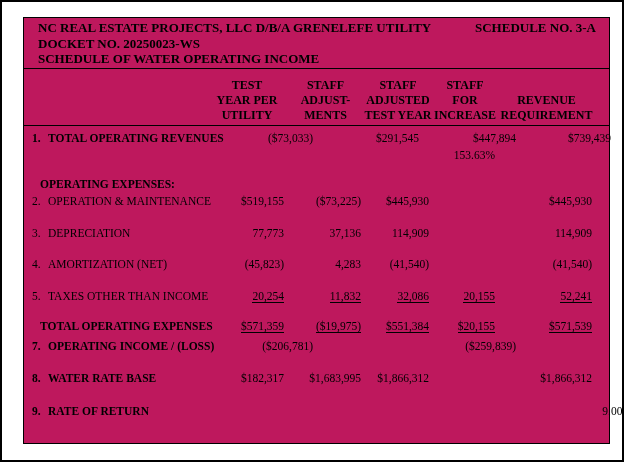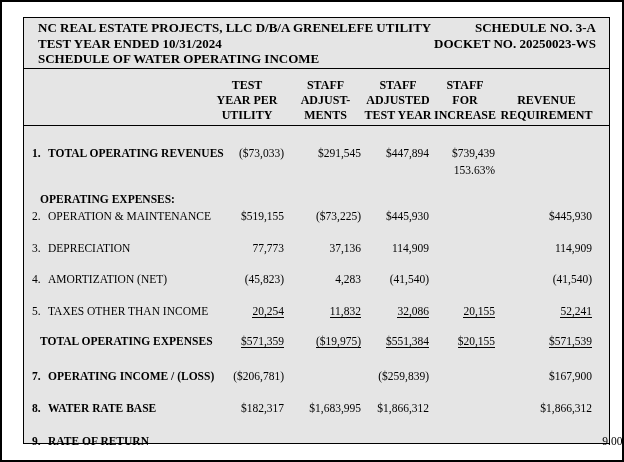--- a/index.html
+++ b/index.html
@@ -18,21 +18,21 @@
     color: #000000;
   }
   .sheet {
     position: absolute;
     left: 21px;
     top: 15px;
     width: 587px;
     height: 427px;
     box-sizing: border-box;
     border: 1.5px solid #000000;
-    background: #e5e5e5;
+    background: #be185d;
   }
   
   .tophead {
     box-sizing: border-box;
     padding: 2px 13px 1px 14px;
     border-bottom: 1.5px solid #000000;
     font-size: 13px;
     font-weight: bold;
     line-height: 15.5px;
   }
@@ -82,41 +82,40 @@
   .bold .lbl, .bold .num { font-weight: bold; }
   .val {
     text-align: right;
     padding-right: 3px;
     white-space: nowrap;
   }
   .ul .val > span {
     border-bottom: 1.5px solid #000000;
   }
   
-  .mt13 { margin-top: 20px; }
+  .mt13 { margin-top: 5px; gap: 29px; }
   .mt2  { margin-top: 2px; }
   .mt14 { margin-top: 14px; }
   .mt15 { margin-top: 15px; }
   .mt16 { margin-top: 16px; }
   .mt17 { margin-top: 17px; }
   .mt18 { margin-top: 18px; gap: 8px; }
 </style>
 </head>
 <body>
 
 <div class="page">
   <div class="sheet">
 
     <div class="tophead">
       <div class="hline">
         <span>NC REAL ESTATE PROJECTS, LLC D/B/A GRENELEFE UTILITY</span>
         <span>SCHEDULE NO. 3-A</span>
       </div>
       <div class="hline">
-        <span>TEST YEAR ENDED 10/31/2024</span>
         <span>DOCKET NO. 20250023-WS</span>
       </div>
       <div class="hline">
         <span>SCHEDULE OF WATER OPERATING INCOME</span>
       </div>
     </div>
 
     <div class="colhead grid">
       <div class="ch"></div>
       <div class="ch">

